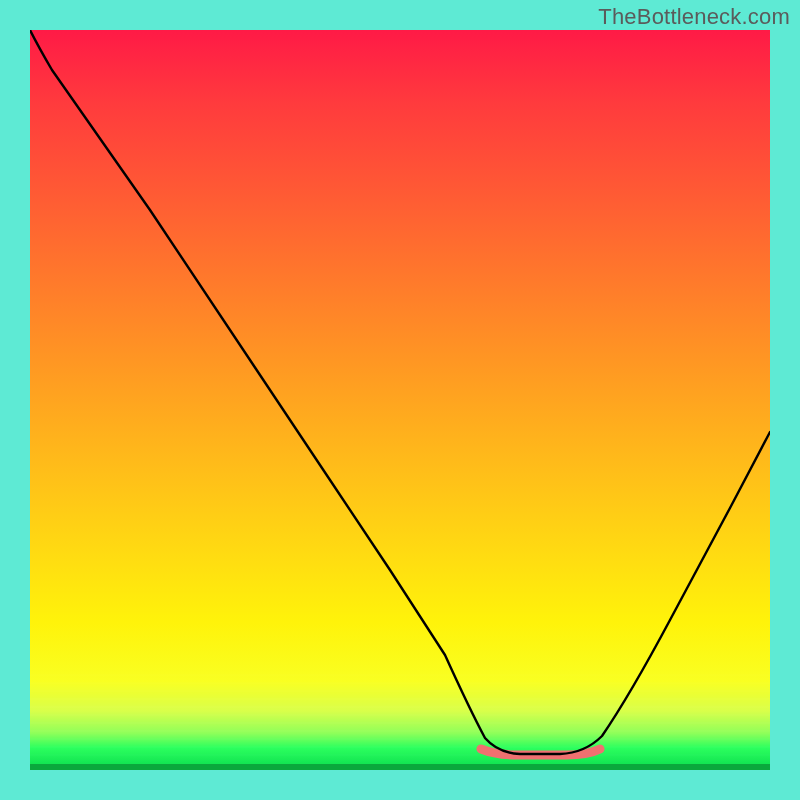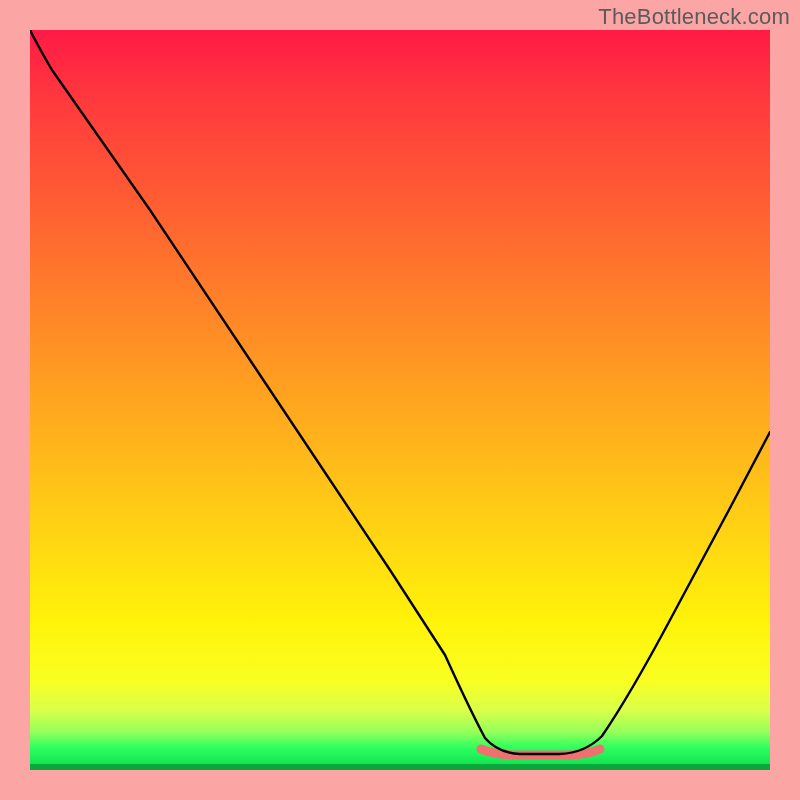--- a/index.html
+++ b/index.html
@@ -8,21 +8,21 @@
     width: 800px;
     height: 800px;
     background: #000;
     overflow: hidden;
     font-family: Arial, Helvetica, sans-serif;
   }
   .frame {
     position: relative;
     width: 800px;
     height: 800px;
-    background: #fca5a5;
+    background: #5eead4;
   }
   .watermark {
     position: absolute;
     top: 4px;
     right: 10px;
     font-size: 22px;
     font-weight: 500;
     color: #5b5b5b;
     letter-spacing: 0.2px;
     z-index: 10;

